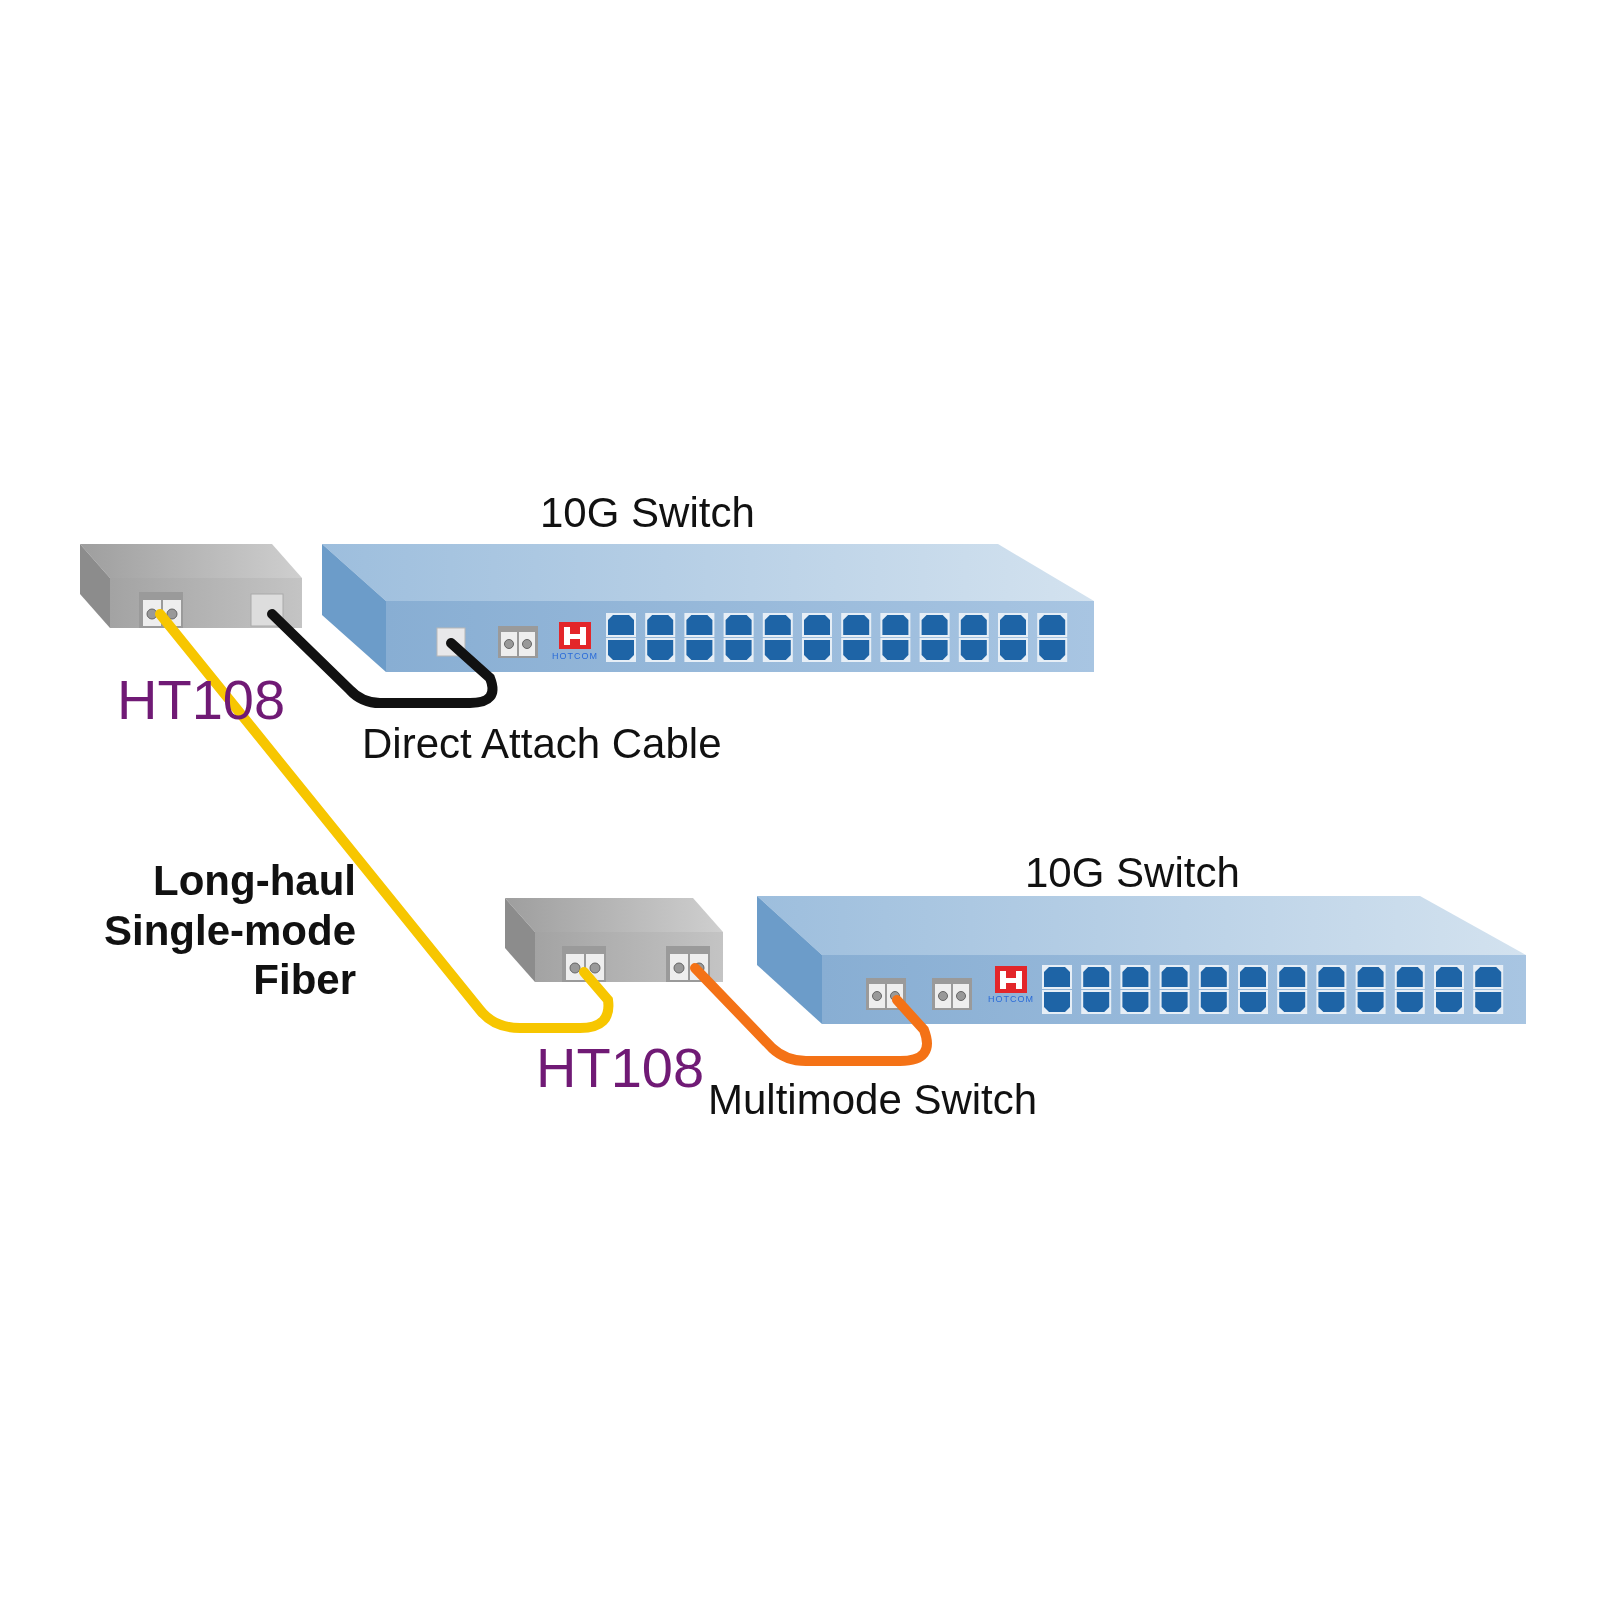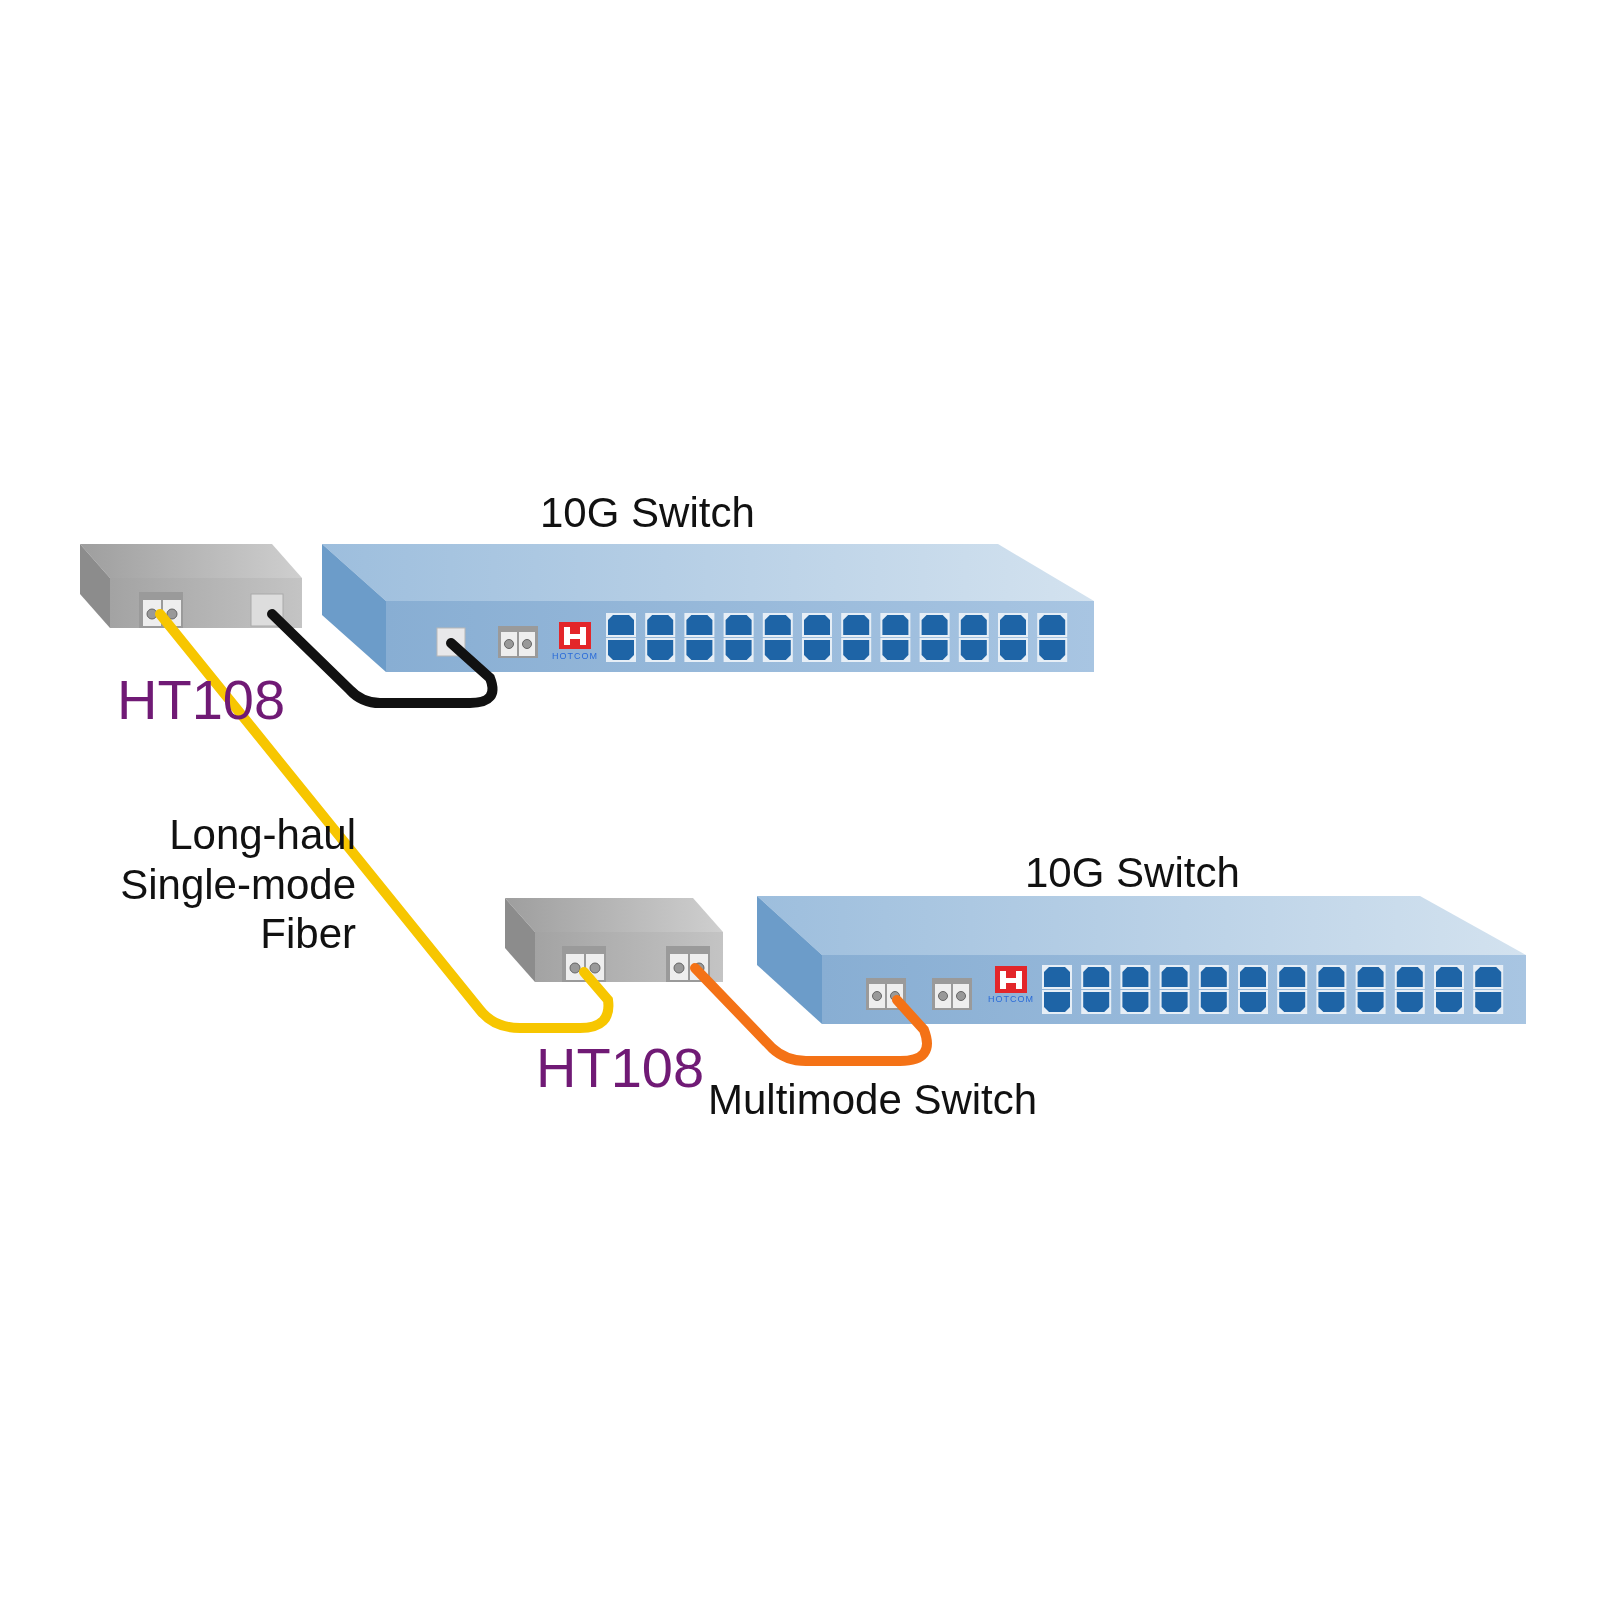--- a/index.html
+++ b/index.html
@@ -217,17 +217,18 @@
     <path d="M272,614 L350,690 Q362,703 380,703 L470,703 Q500,703 490,678 L451,643" fill="none" stroke="#111111" stroke-width="10" stroke-linecap="round"></path>
     <path d="M160,614 L480,1010 Q494,1028 520,1028 L580,1028 Q612,1028 608,1000 L584,972" fill="none" stroke="#f7c600" stroke-width="10" stroke-linecap="round"></path>
     <path d="M695,968 L772,1048 Q786,1061 806,1061 L900,1061 Q936,1061 924,1030 L897,1000" fill="none" stroke="#f47216" stroke-width="10" stroke-linecap="round"></path>
   </svg>
 
   
   <div class="label" style="left:540px; top:488px;">10G Switch</div>
   <div class="label" style="left:1025px; top:848px;">10G Switch</div>
   <div class="device-label" style="left:117px; top:632px;">HT108</div>
   <div class="device-label" style="left:536px; top:1000px;">HT108</div>
-  <div class="label" style="left:86px; top:810px; width:270px;">Long-haul
+  <div class="label" style="left:362px; top:719px;">Direct Attach Cable</div>
+  <div class="label" style="left:86px; top:856px; width:270px;font-weight:bold;">Long-haul
 Single-mode
 Fiber</div>
   <div class="label" style="left:708px; top:1075px;">Multimode Switch</div>
 </div>
 
 </body></html>

